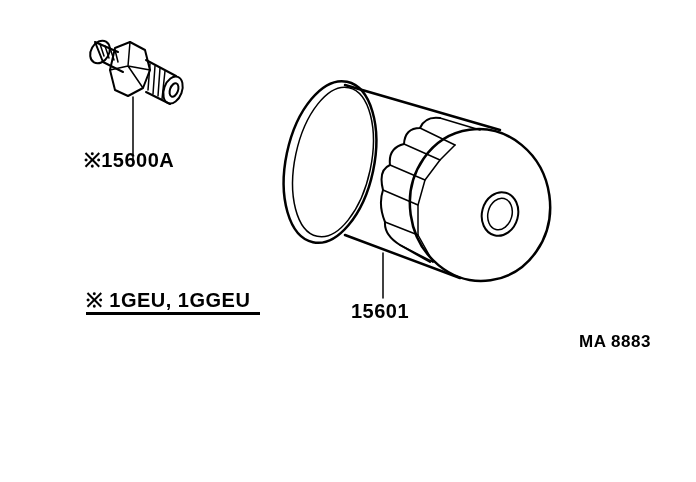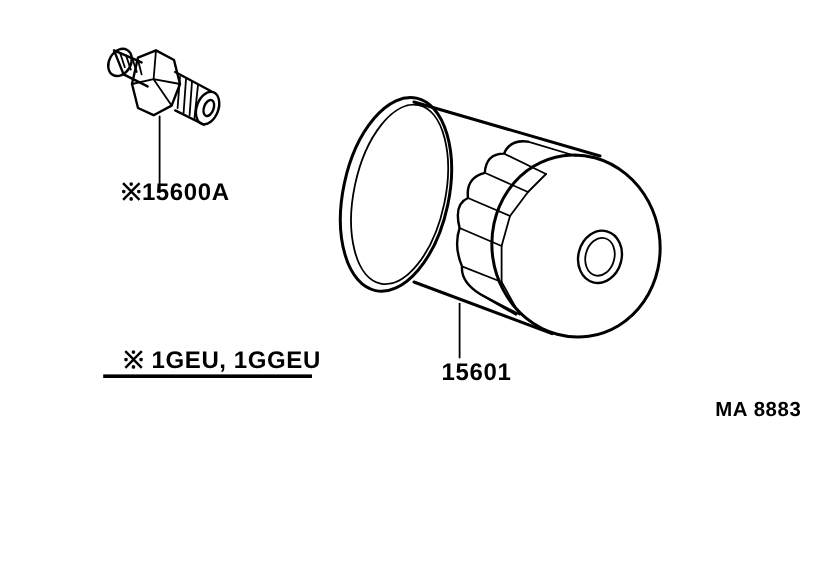--- a/index.html
+++ b/index.html
@@ -1,18 +1,18 @@
 <!DOCTYPE html>
 <html><head>
   <meta charset="utf-8">
   <style>
     html, body { margin: 0; padding: 0; background: #ffffff; }
     body { width: 696px; height: 482px; position: relative; overflow: hidden; font-family: "Liberation Sans", sans-serif; }
     svg { position: absolute; left: 0; top: 0; }
-    .lbl { position: absolute; font-family: "Liberation Sans", sans-serif; font-weight: bold; color: #000; white-space: nowrap; letter-spacing: 0.5px; margin-left: 17px; }
+    .lbl { position: absolute; font-family: "Liberation Sans", sans-serif; font-weight: bold; color: #000; white-space: nowrap; letter-spacing: 0.5px; }
     #lbl-15600a { left: 84px; top: 146px; font-size: 20px; }
     #lbl-15601 { left: 351px; top: 300px; font-size: 20px; }
     #lbl-note { left: 86px; top: 286px; font-size: 20px; text-align: right; }
     #lbl-ma { left: 579px; top: 332px; font-size: 17px; text-align: center; }
     .underline { position: absolute; left: 86px; top: 312px; width: 174px; height: 3px; background: #000; }
   </style>
 </head>
 <body>
 
 <svg width="696" height="482" viewBox="0 0 696 482" fill="none" stroke="#000" stroke-linecap="round" stroke-linejoin="round">

